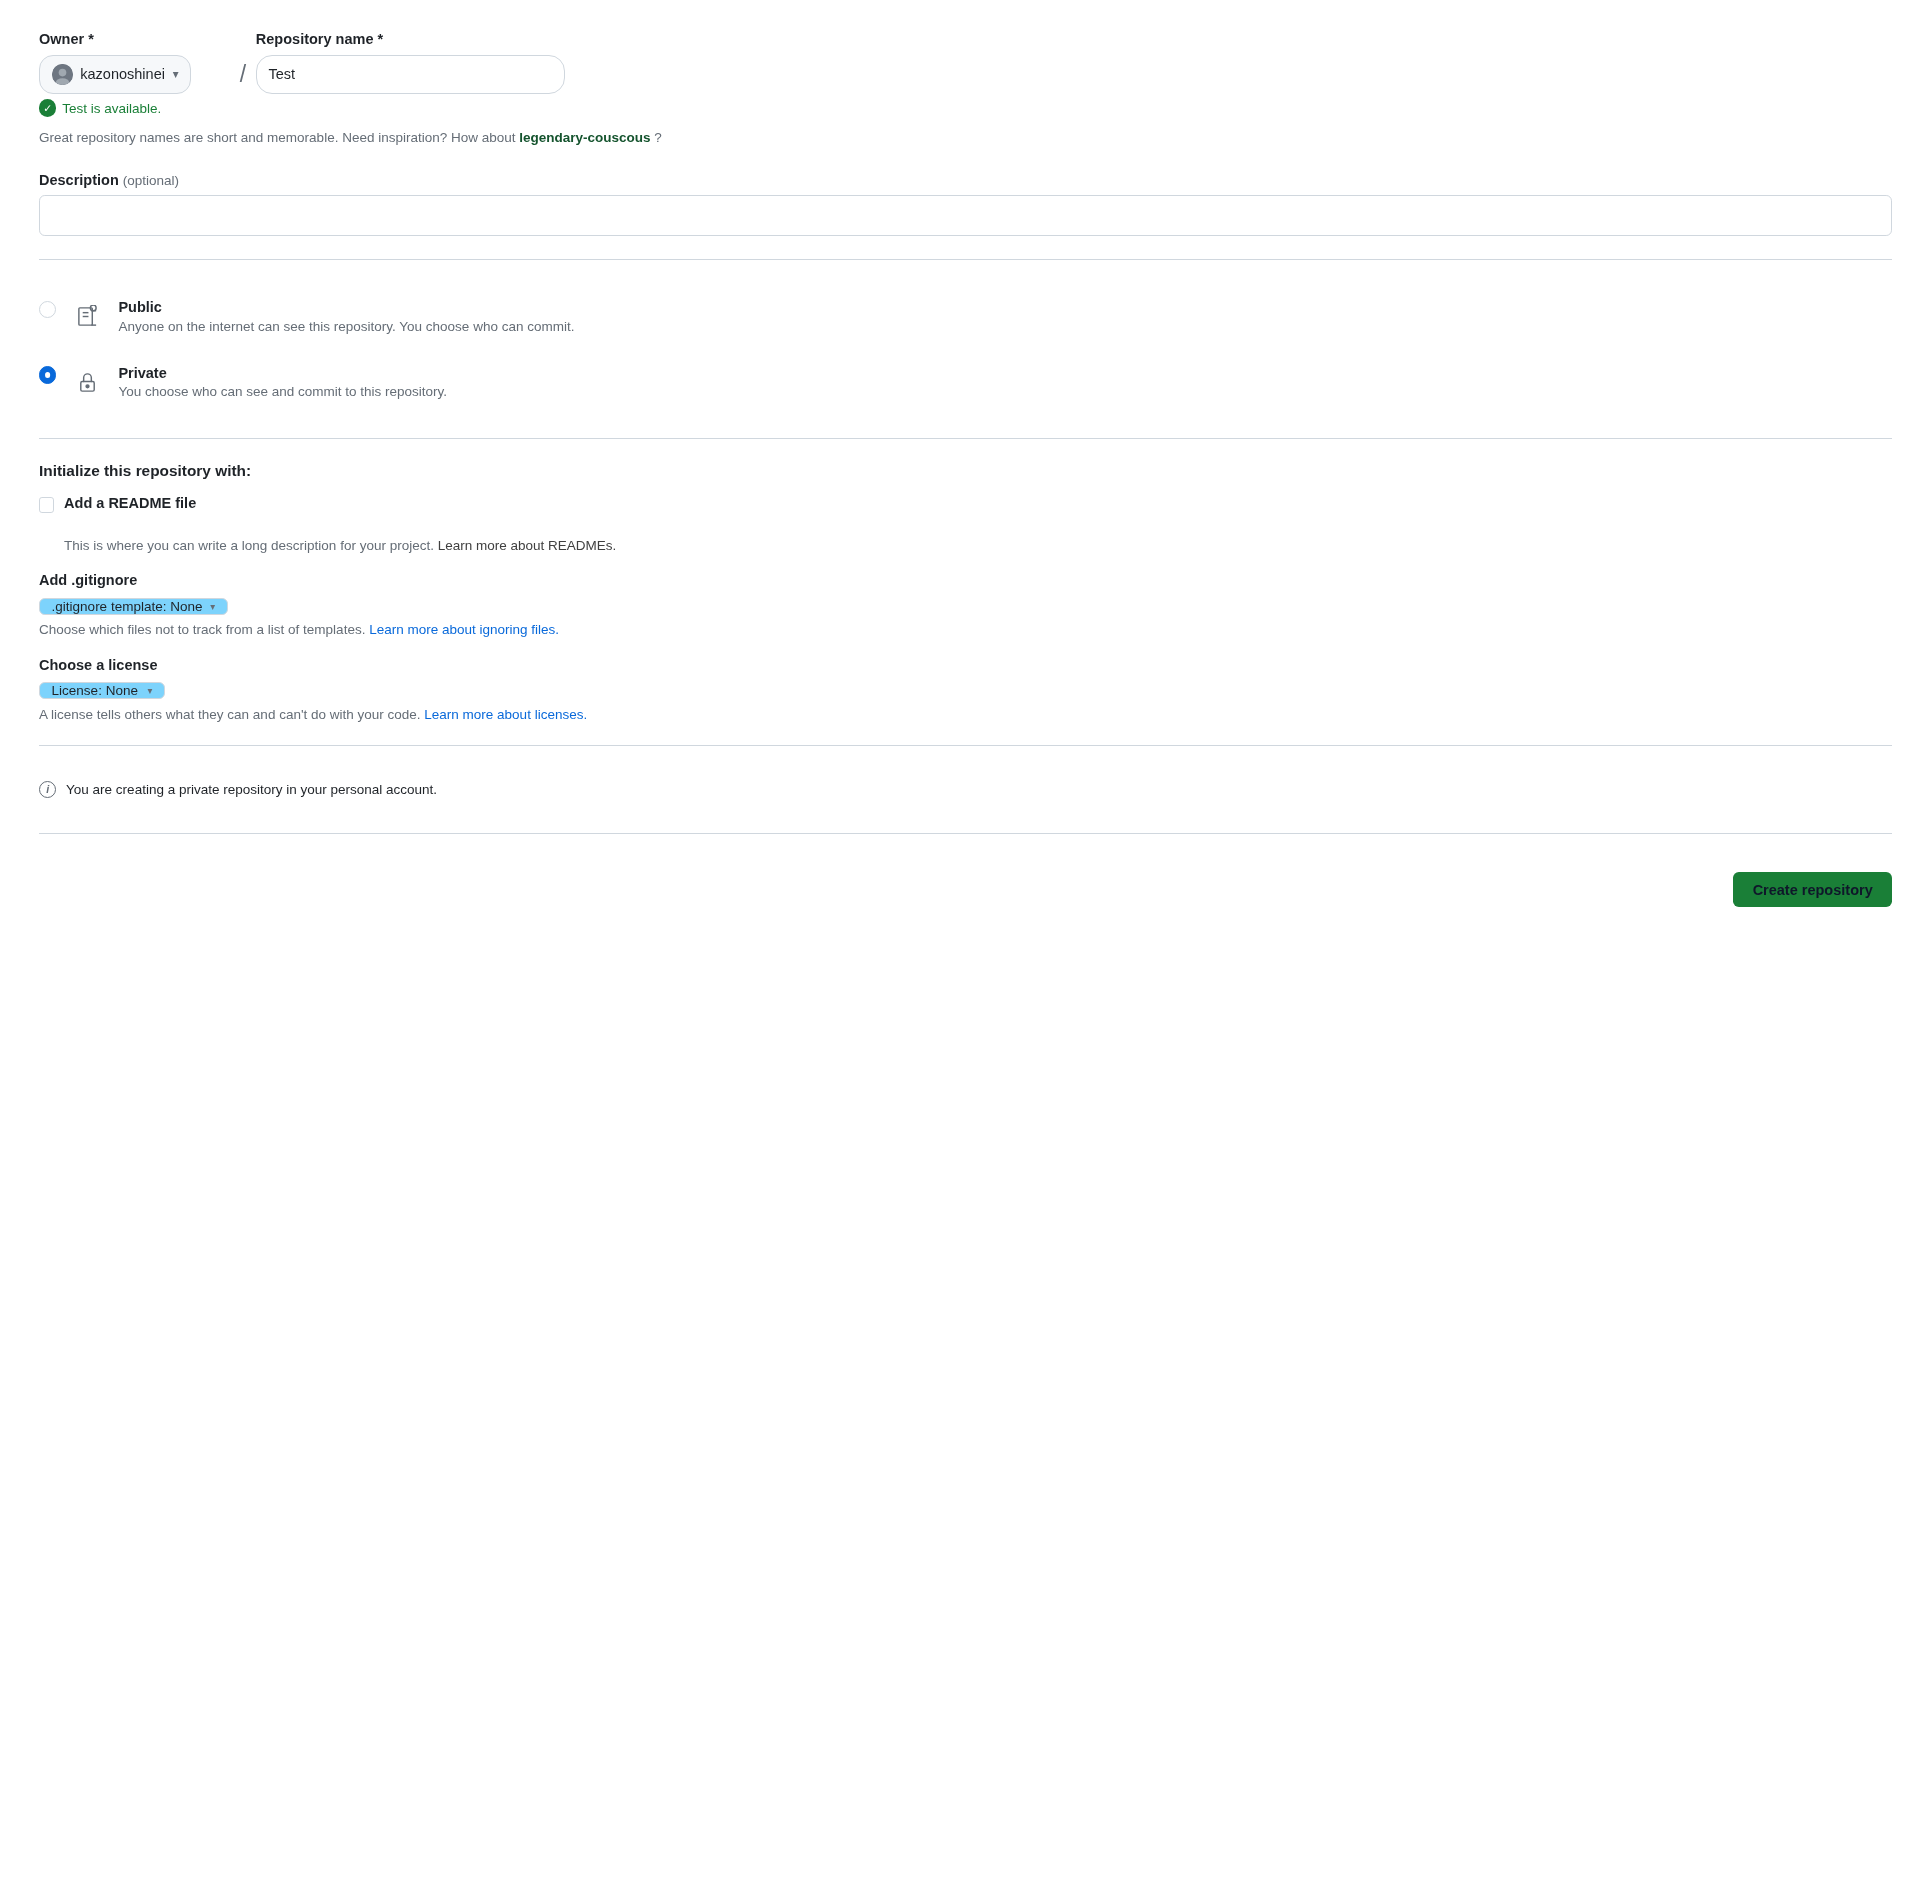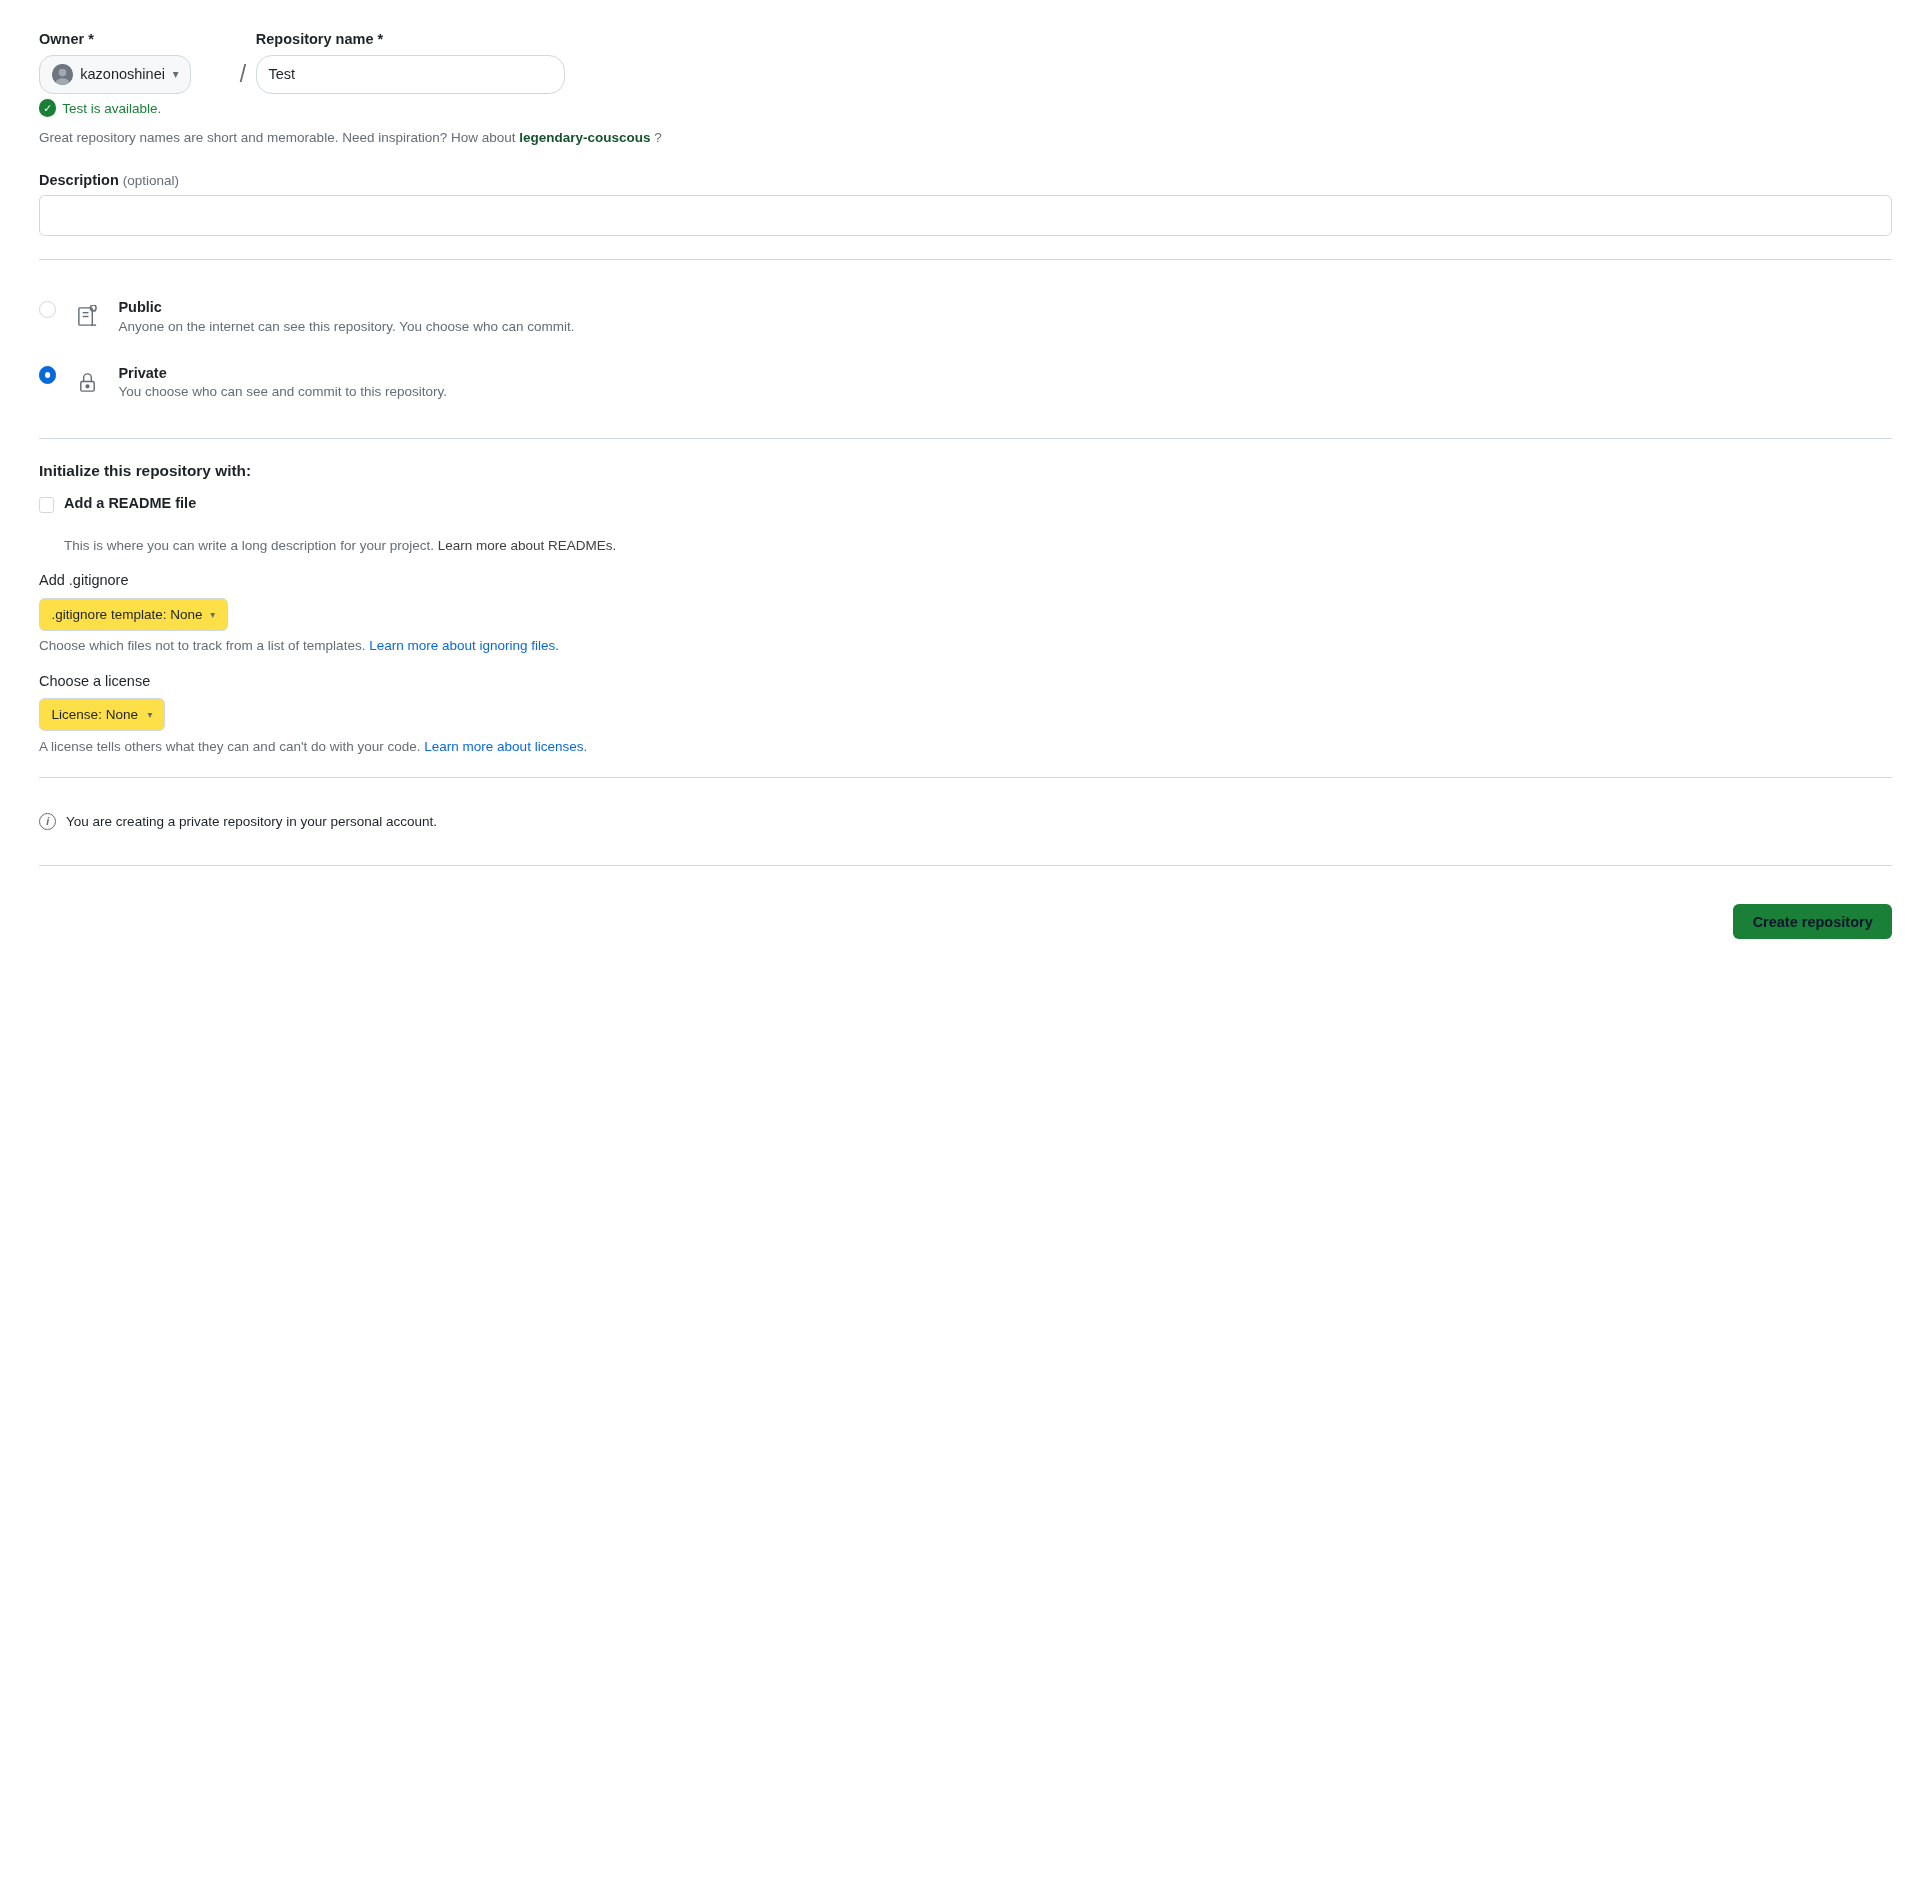--- a/index.html
+++ b/index.html
@@ -245,37 +245,37 @@
       margin-left: 25px;
       margin-top: 3.9px;
     }
 
     .checkbox-desc a {
       color: #404040;
       text-decoration: none;
     }
 
     .subsection-title {
-      font-weight: 400;
+      font-weight: 700;
       font-size: 14.5px;
       margin-bottom: 9.7px;
     }
 
     .select-dropdown {
       display: flex;
       align-items: center;
       gap: 7.7px;
       border: 1px solid #d0d7de;
       border-radius: 5.8px;
       padding: 5.8px 11.6px;
-      background: #fde047;
-      cursor: pointer;
-      font-size: 13.5px;
-      color: #1f2328;
-      height: 33px;
+      background: #7dd3fc;
+      cursor: pointer;
+      font-size: 13.5px;
+      color: #1f2328;
+      height: 17px;
       width: fit-content;
       min-width: 174px;
     }
 
     .dropdown-arrow {
       font-size: 9.7px;
       color: #656d76;
       margin-left: auto;
     }
 

